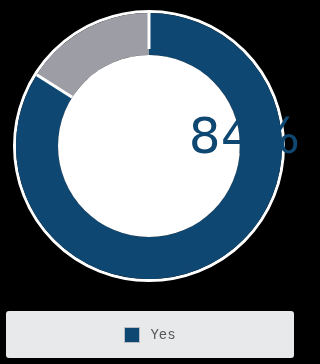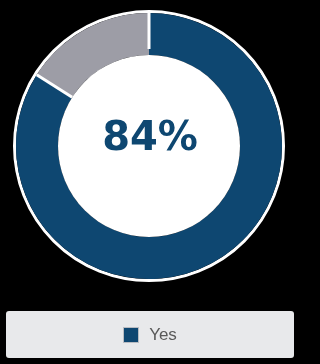--- a/index.html
+++ b/index.html
@@ -38,25 +38,25 @@
     width: 300px;
     height: 296px;
   }
 
   
   #center-value {
     position: absolute;
     left: 0;
     top: 108px;
     width: 300px;
-    text-align: center;
+    text-align: right;
     color: #0e4771;
     font-family: "DejaVu Sans", sans-serif;
-    font-size: 40px;
-    font-weight: 700;
+    font-size: 50px;
+    font-weight: 400;
     letter-spacing: 0px;
     line-height: 56px;
     white-space: nowrap;
     user-select: none;
   }
 
   
   #legend {
     position: absolute;
     left: 6px;
@@ -78,22 +78,22 @@
   .legend-swatch {
     width: 16px;
     height: 16px;
     background: #0e4771;
     border: 1px solid #b9bcc2;
     box-sizing: border-box;
     flex: 0 0 auto;
   }
   .legend-label {
     color: #595959;
-    font-family: Liberation Sans, sans-serif;
-    font-size: 17px;
+    font-family: Liberation Mono, monospace;
+    font-size: 14px;
     line-height: 14px;
     white-space: nowrap;
   }
 </style>
 </head>
 <body>
 
 <div id="chart-card">
 
   <div id="donut-wrap">

